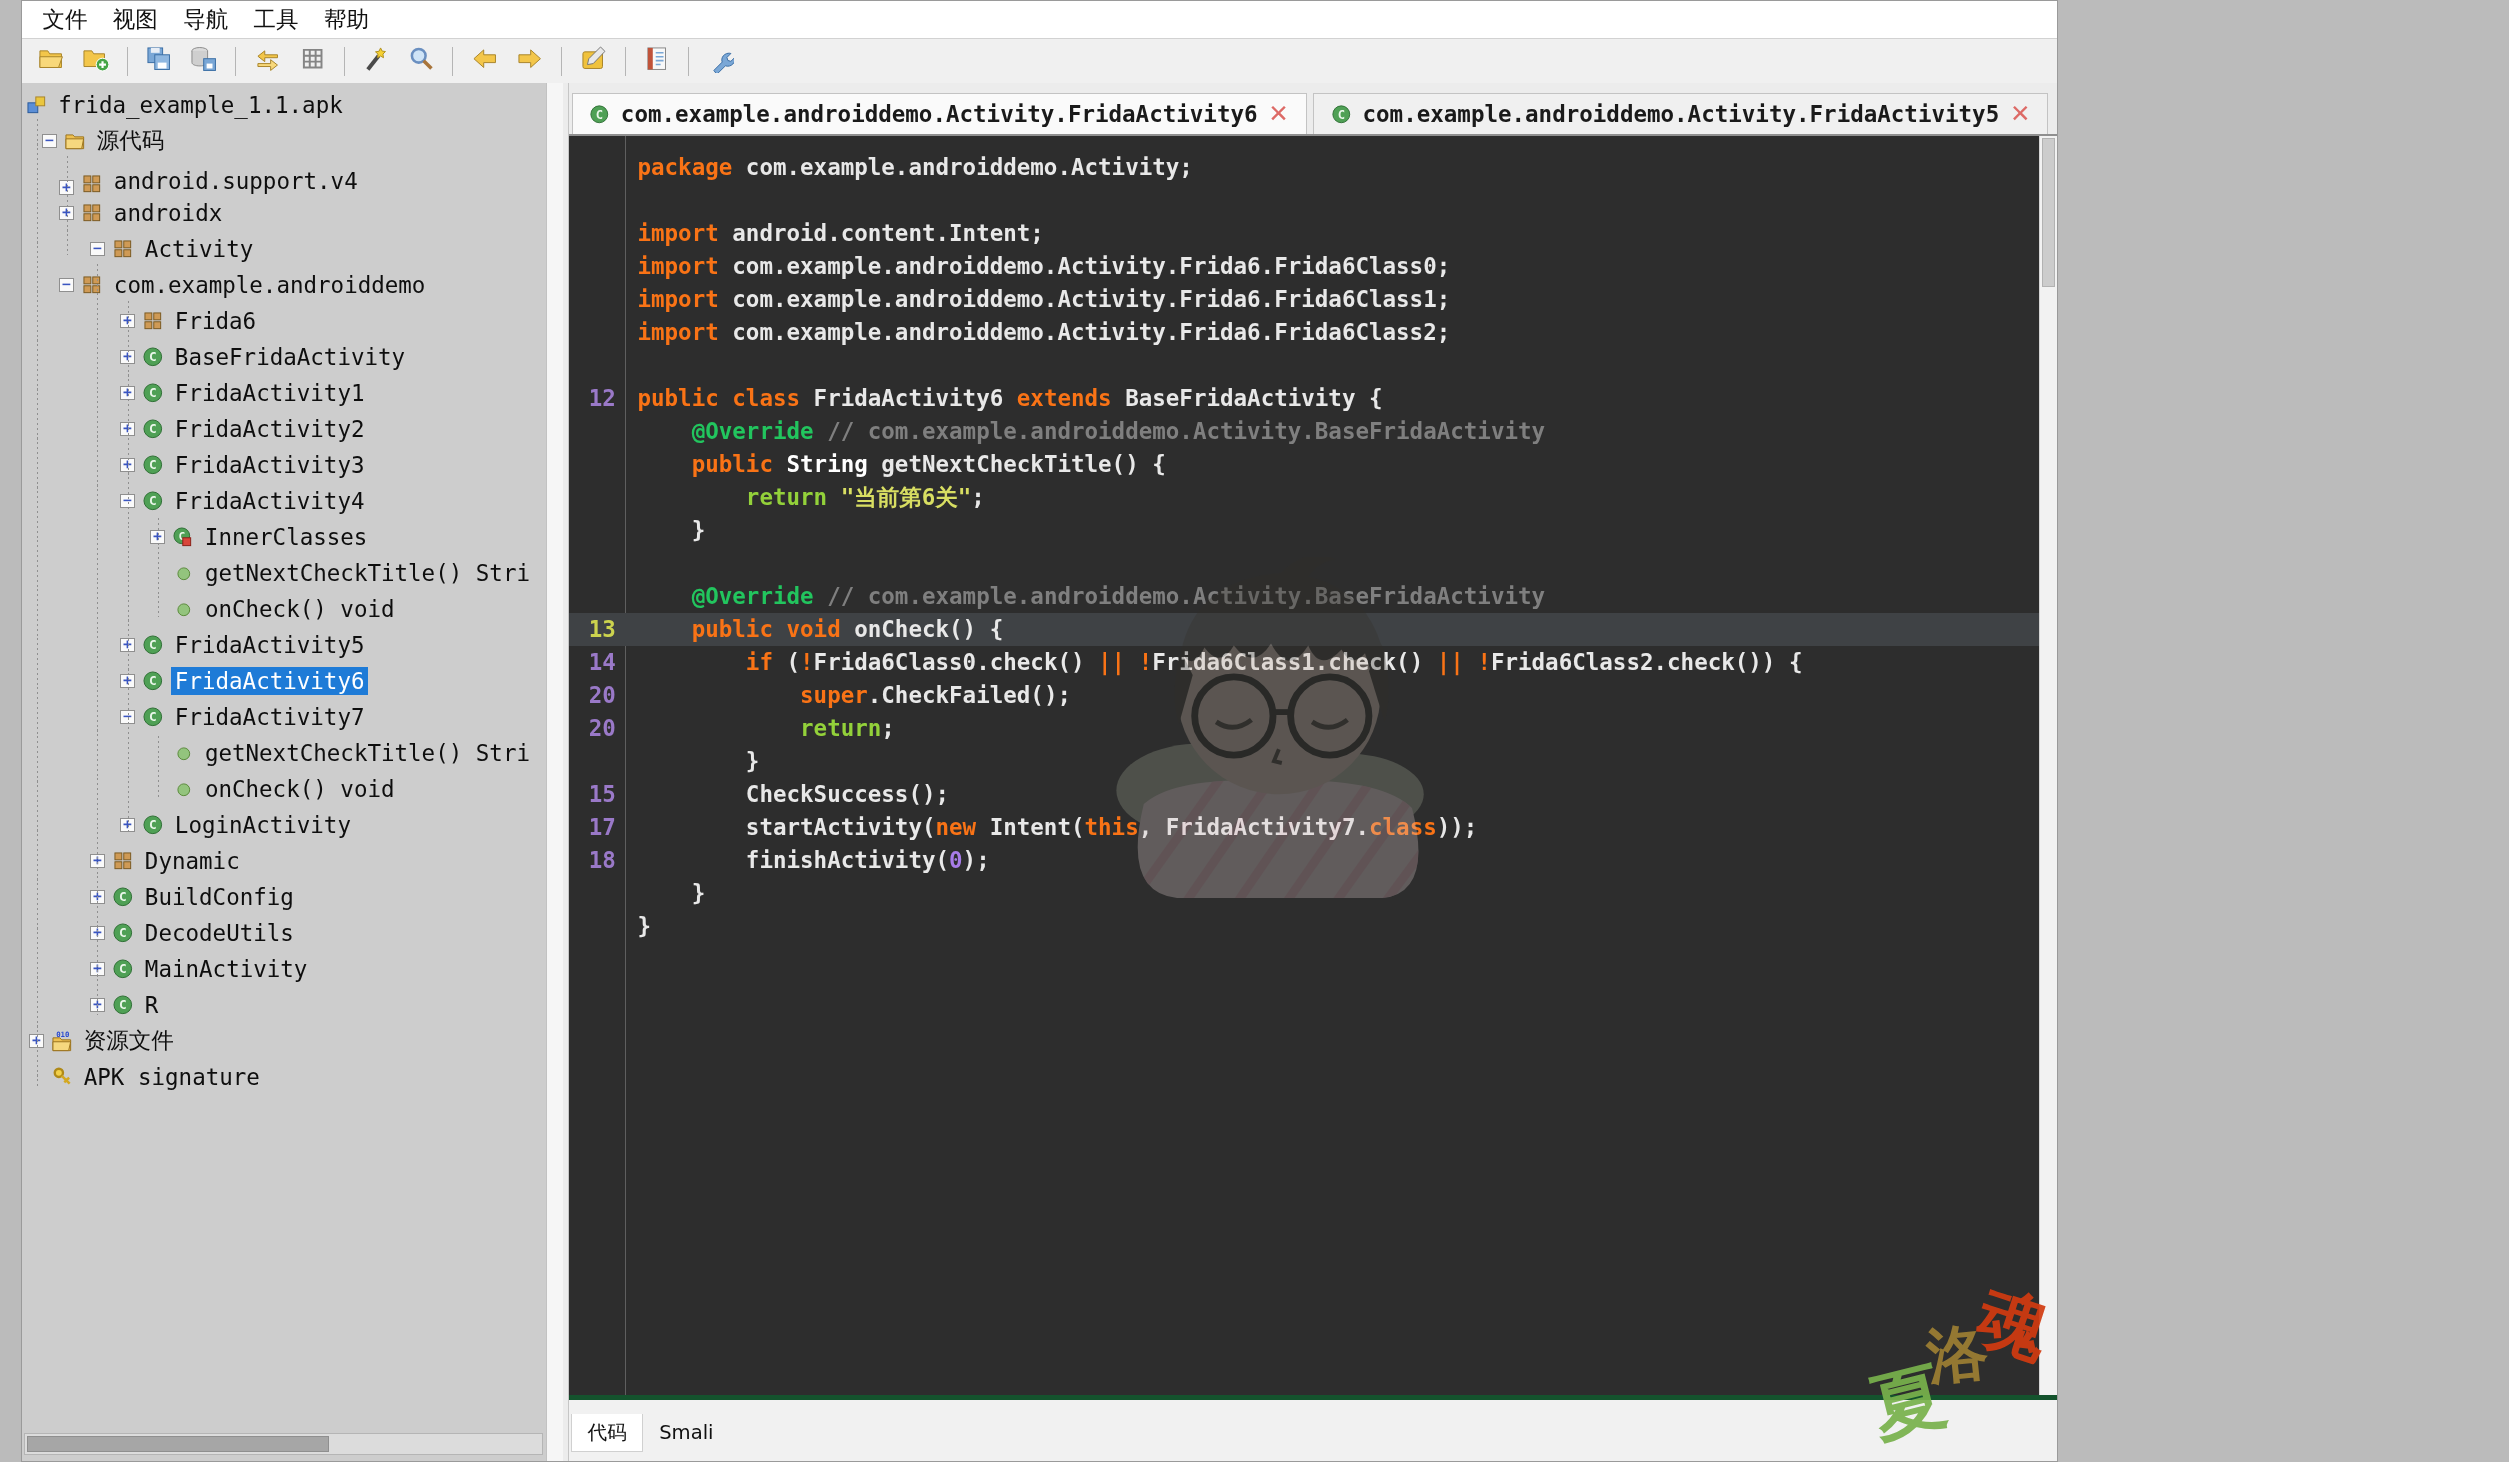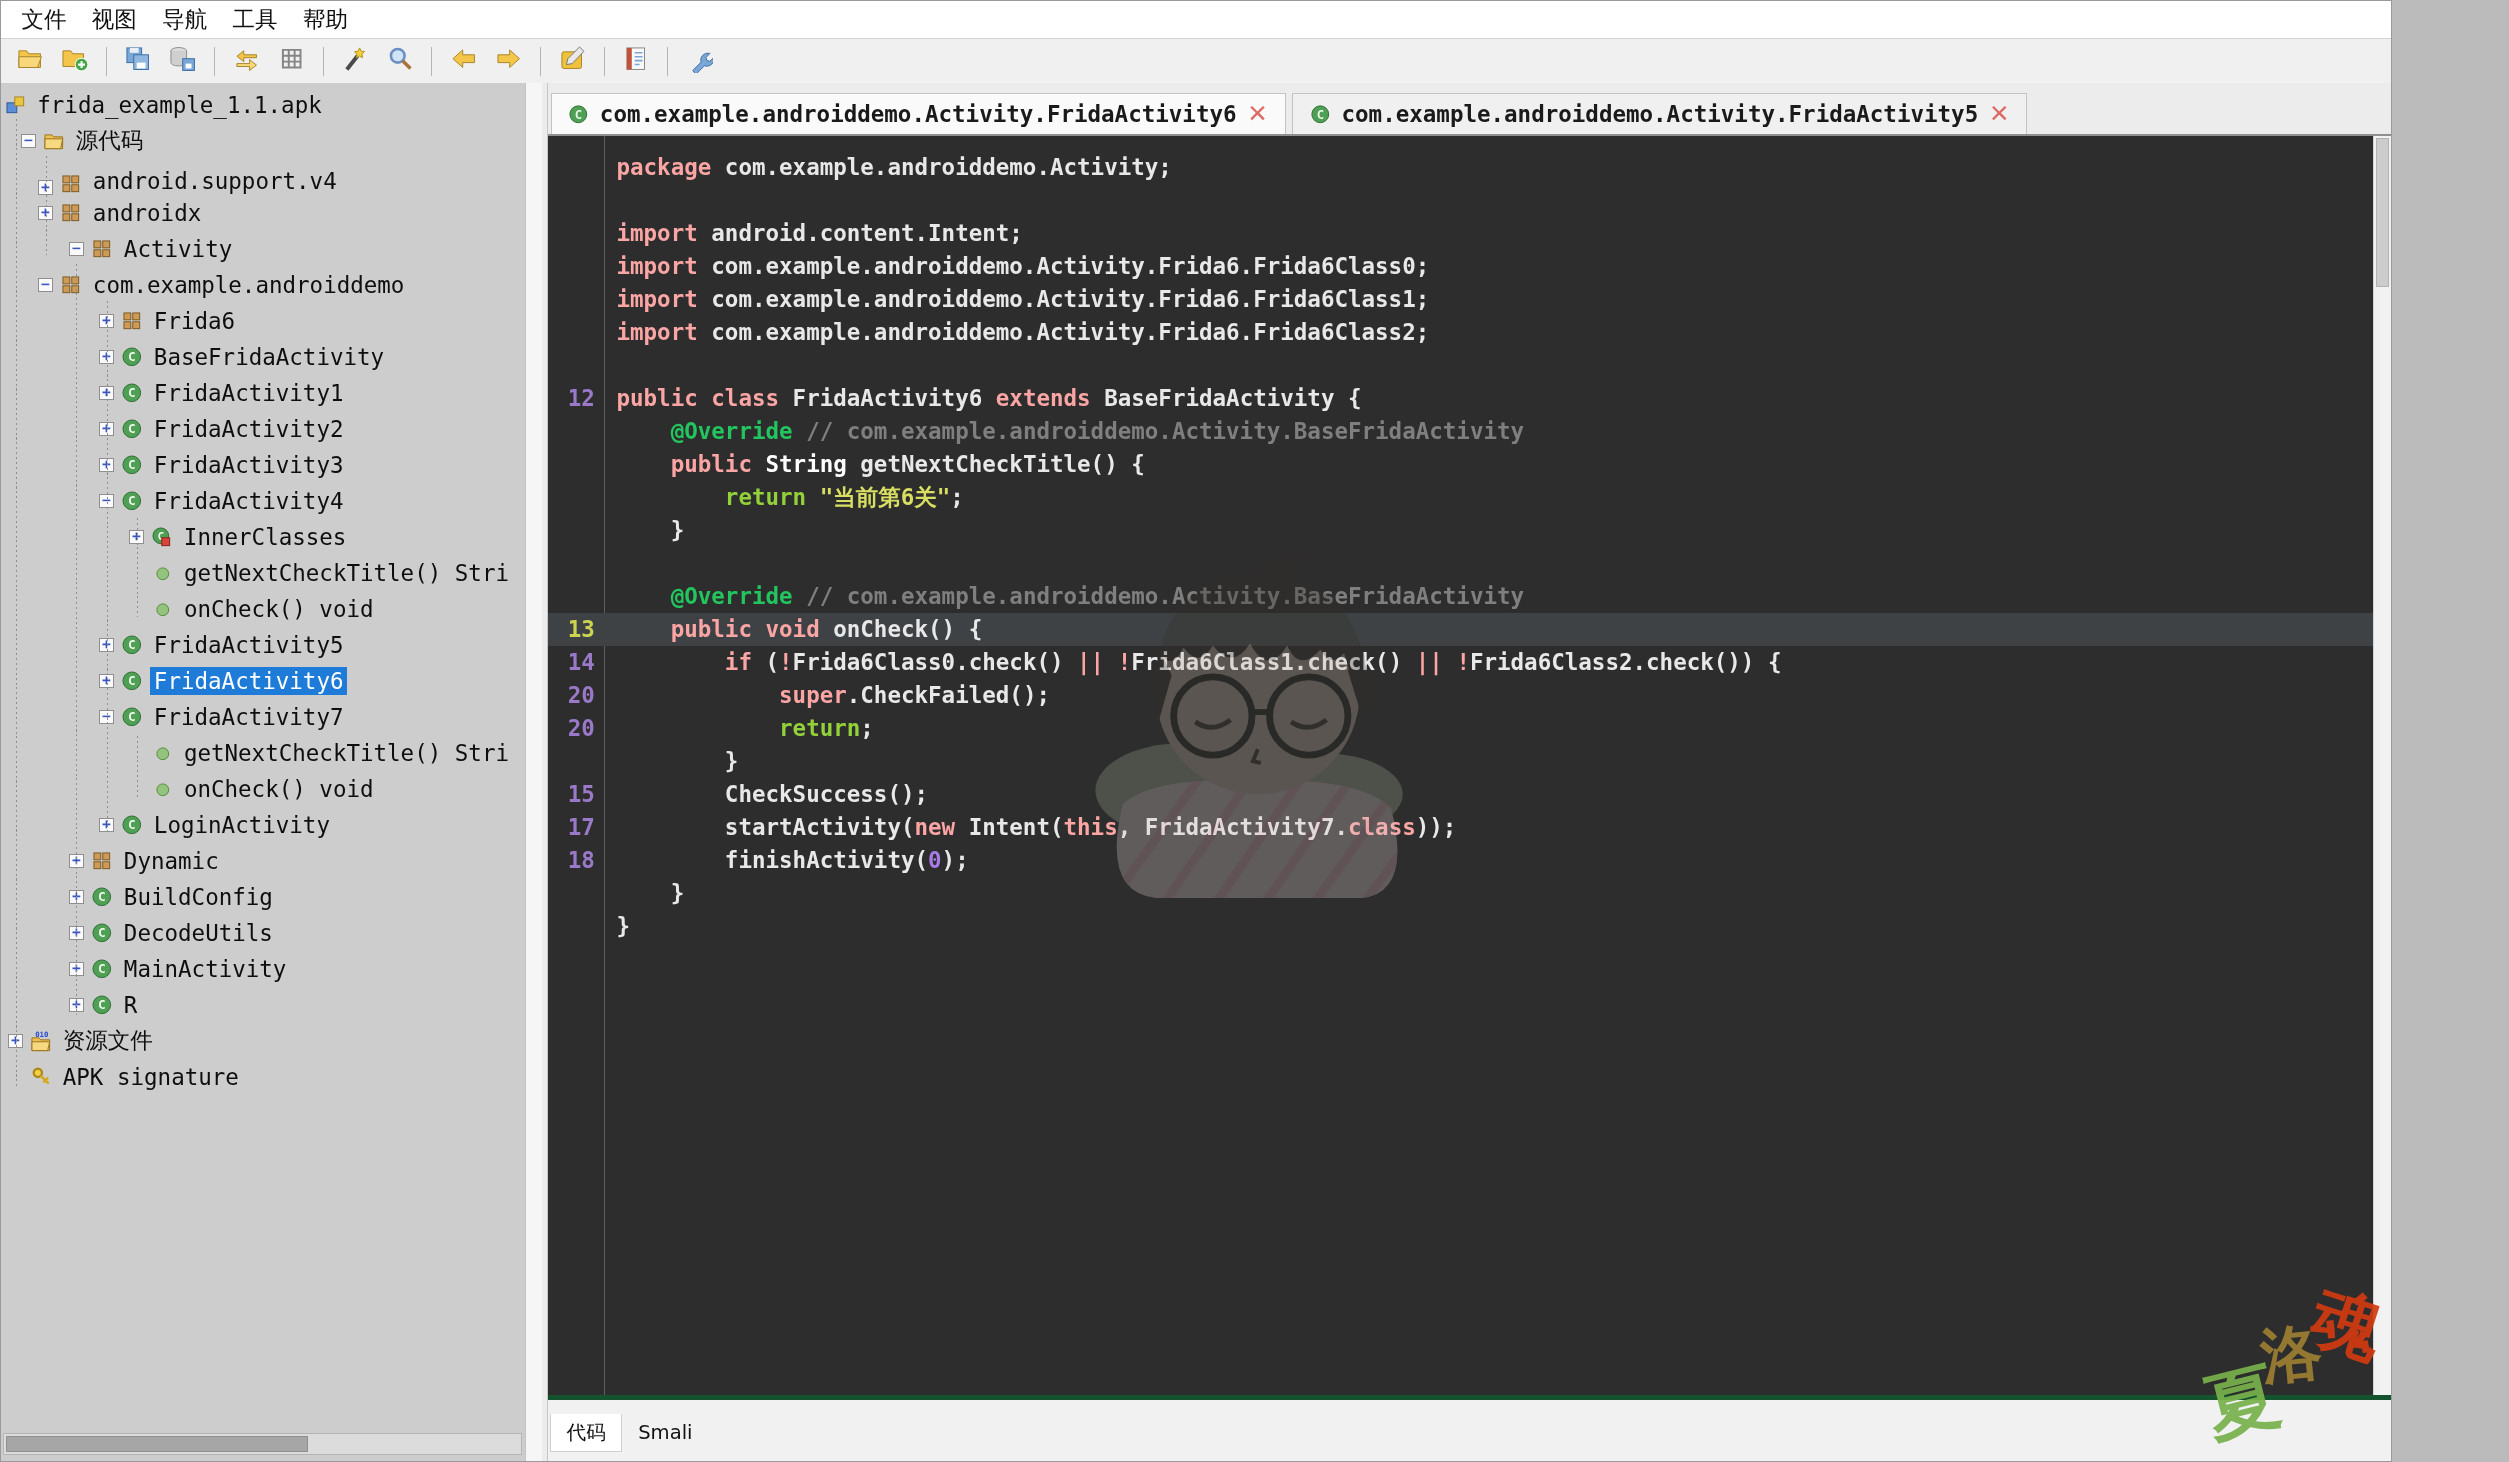--- a/index.html
+++ b/index.html
@@ -1,17 +1,17 @@
 <!DOCTYPE html>
 <html><head>
 <meta charset="utf-8">
 <style>
   html,body{margin:0;padding:0;background:#bbb;}
-  .app{position:relative;width:2392px;height:1462px;background:#ececec;overflow:hidden;
-       font-family:"DejaVu Sans Mono",monospace;border:1px solid #9a9a9a;box-sizing:border-box;}
+  .app{position:relative;width:2037px;height:1462px;background:#ececec;overflow:hidden;
+       font-family:"DejaVu Sans Mono",monospace;border:1px solid #9a9a9a;box-sizing:border-box;margin-left:21px;}
   
   .menubar{height:37px;background:#ffffff;display:flex;align-items:center;padding-left:7.8px;
            font-family:"DejaVu Sans",sans-serif;font-size:22.5px;color:#111;border-bottom:1px solid #d2d2d2;}
   .menu-item{padding:2.9px 12.7px;cursor:default;}
   
   .toolbar{height:44px;background:#f0f0f0;border-bottom:1px solid #9b9b9b;display:flex;align-items:center;padding-left:5.9px;}
   .tb-btn{width:45px;height:37px;display:flex;align-items:center;justify-content:center;border-radius:2.9px;}
   .tb-btn svg{width:27.4px;height:27.4px;}
   .tb-sep{width:1px;height:29px;background:#b5b5b5;margin:0 8.8px;}
   
@@ -43,21 +43,21 @@
   .tab .close{color:#dd6a66;font-size:24.5px;font-weight:bold;font-family:"DejaVu Sans",sans-serif;line-height:19.6px;}
   
   .codewrap{flex:1;position:relative;background:#2d2d2d;overflow:hidden;}
   .gutter-col{position:absolute;left:0;top:0;bottom:0;width:56px;border-right:1px solid #5f5f5f;}
   .code-lines{position:absolute;left:0;top:14.7px;right:16.7px;}
   .code-line{display:flex;height:33px;line-height:33px;font-size:22.5px;font-weight:600;white-space:pre;}
   .code-line .g{width:47px;flex:none;text-align:right;color:#9a79c8;}
   .code-line .t{padding-left:21.6px;}
   .code-line.hl{background:#3f4245;}
   .code-line.hl .g{color:#ccd34e;}
-  .kw{color:#fca5a5;} .ann{color:#22c55e;} .com{color:#7f7f7f;} .typ{color:#ffffff;}
+  .kw{color:#f97316;} .ann{color:#22c55e;} .com{color:#7f7f7f;} .typ{color:#ffffff;}
   .ret{color:#93d13a;} .str{color:#d8de62;} .num{color:#a87ce8;} .pln{color:#e8e8e8;}
   .ed-vscroll{position:absolute;right:0;top:0;bottom:0;width:16.7px;background:#f2f2f2;border-left:1px solid #d4d4d4;}
   .ed-vscroll .thumb{position:absolute;left:2px;right:2px;top:2px;height:147px;background:#cccccc;border:1px solid #b2b2b2;}
   .conan{position:absolute;left:518px;top:421px;width:372px;height:365px;opacity:.30;pointer-events:none;}
   
   .stamp{position:absolute;right:5.9px;bottom:3.9px;width:181px;height:176px;pointer-events:none;z-index:5;
          font-family:"DejaVu Serif",serif;font-weight:bold;}
   .stamp span{position:absolute;display:block;opacity:.92;}
   .stamp .c0{left:2px;top:73px;font-size:73px;transform:rotate(-14deg);}
   .stamp .c1{left:57px;top:33px;font-size:61px;transform:rotate(-6deg);}

